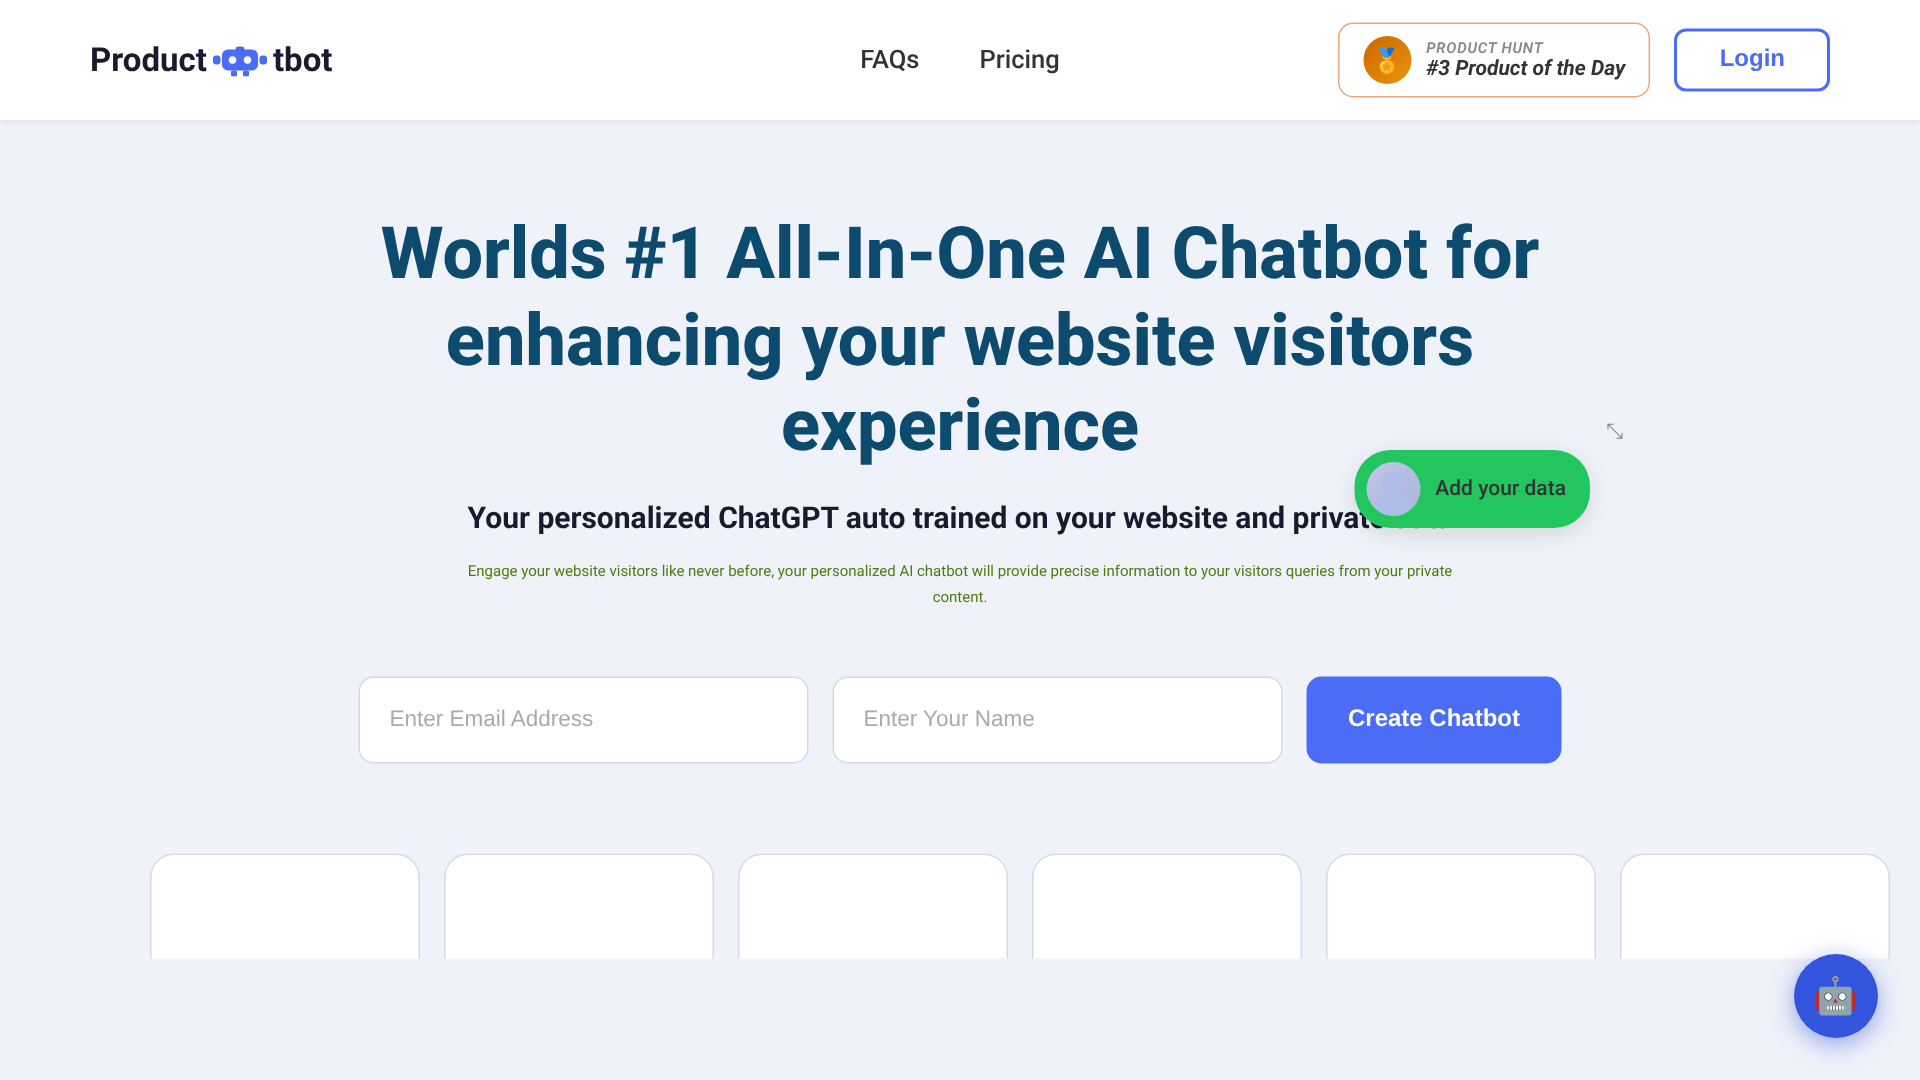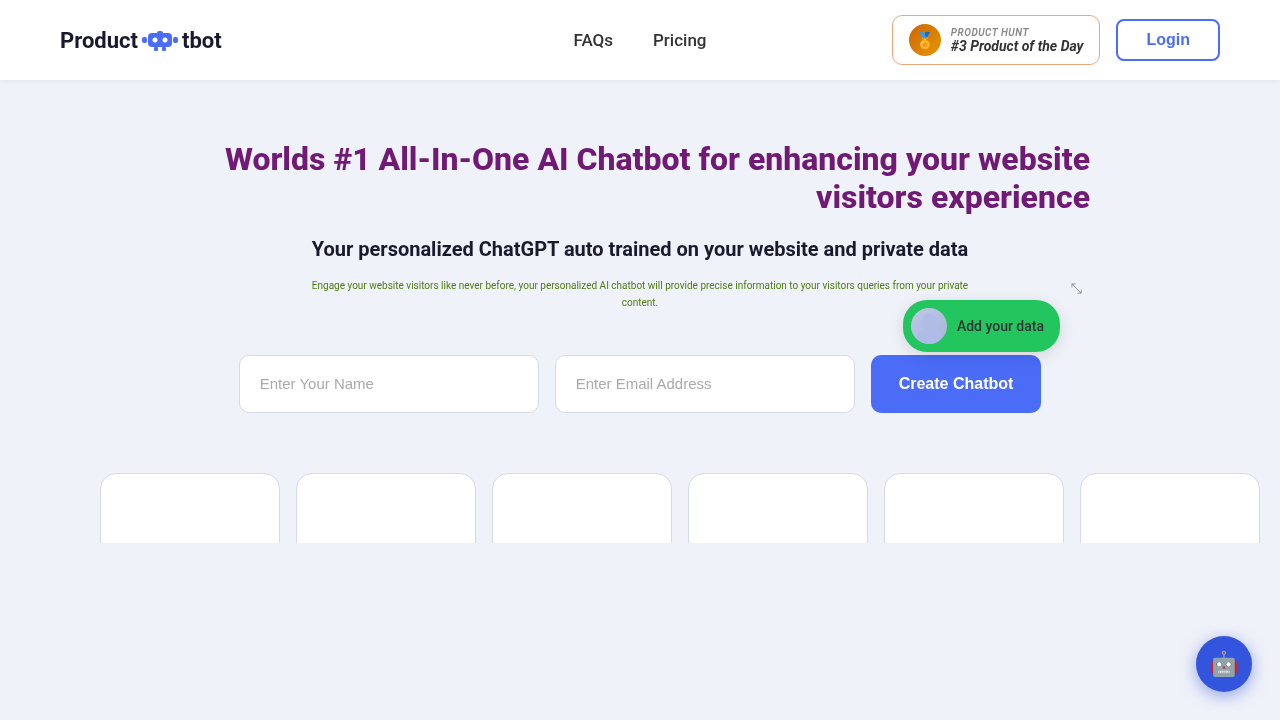--- a/index.html
+++ b/index.html
@@ -130,27 +130,26 @@
     .hero {
       display: flex;
       flex-direction: column;
       align-items: center;
       text-align: center;
       padding: 60px 100px 0;
       position: relative;
     }
 
     .hero-title {
-      font-size: 32px;
+      font-size: 48px;
       font-weight: 800;
-      color: #701a75;
+      color: #0c4a6e;
       line-height: 1.2;
       max-width: 900px;
       margin-bottom: 20px;
-      text-align: right;
     }
 
     .hero-subtitle {
       font-size: 20px;
       font-weight: 700;
       color: #1a1a2e;
       margin-bottom: 16px;
     }
 
     .hero-description {
@@ -370,22 +369,22 @@
     </div>
     <span class="chat-bubble-text">Add your data</span>
   </div>
   <span class="expand-icon">⤡</span>
 
   <h1 class="hero-title">Worlds #1 All-In-One AI Chatbot for enhancing your website visitors experience</h1>
   <p class="hero-subtitle">Your personalized ChatGPT auto trained on your website and private data</p>
   <p class="hero-description">Engage your website visitors like never before, your personalized AI chatbot will provide precise information to your visitors queries from your private content.</p>
 
   <div class="form-row">
+    <input class="form-input" type="email" placeholder="Enter Email Address" style="">
     <input class="form-input" type="text" placeholder="Enter Your Name" style="">
-    <input class="form-input" type="email" placeholder="Enter Email Address" style="">
     <button class="create-btn">Create Chatbot</button>
   </div>
 
 
 </section>
 
 <div class="format-cards-row">
   <div class="format-card"></div>
   <div class="format-card"></div>
   <div class="format-card"></div>

